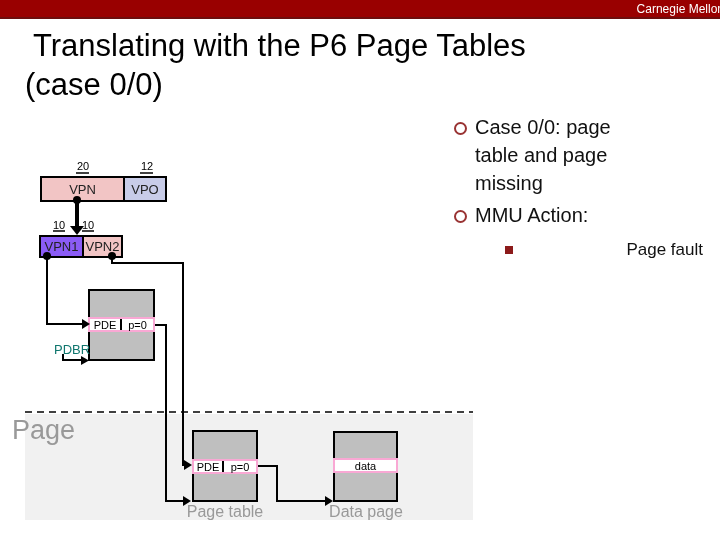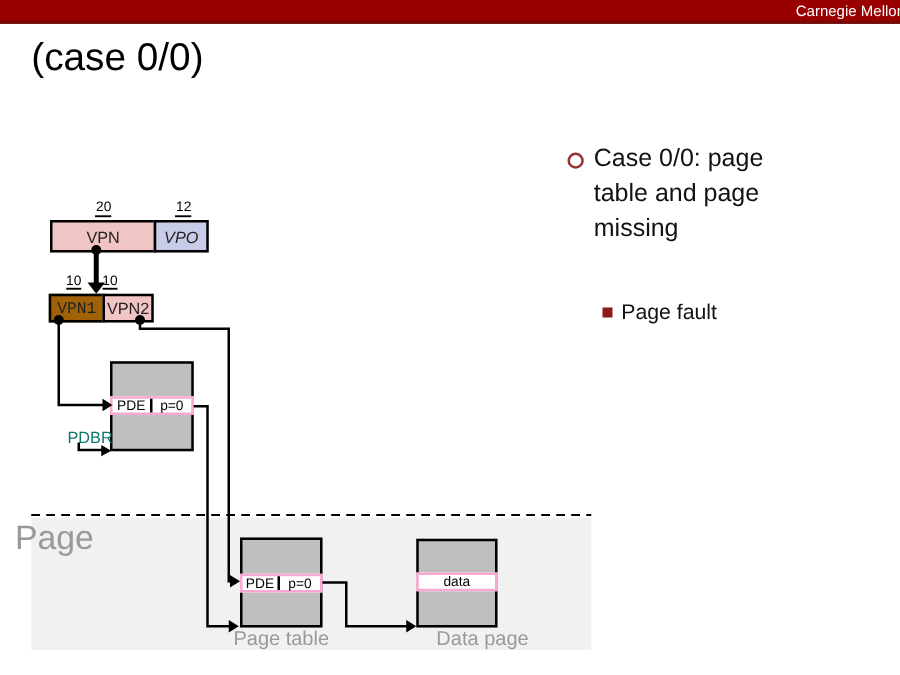--- a/index.html
+++ b/index.html
@@ -13,21 +13,21 @@
 
   
   .title{position:absolute;left:33px;top:26px;color:#000;font-size:31px;line-height:39px;white-space:nowrap;}
   .title .l2{margin-left:-8px;}
 
   
   .bullet-item{position:absolute;left:450px;width:230px;}
   .bullet-item .ring{position:absolute;left:4px;top:9px;width:9px;height:9px;border-radius:50%;
                      border:2px solid #993333;background:transparent;}
   .bullet-item .btext{margin-left:25px;width:162px;font-size:20px;line-height:28px;color:#111;}
-  .sub-item{position:absolute;left:450px;width:230px;}
+  .sub-item{position:absolute;left:473px;width:230px;text-align:right;}
   .sub-item .sq{position:absolute;left:32px;top:8px;width:8px;height:8px;background:#8c1a1a;}
   .sub-item .btext{margin-left:47px;font-size:17px;line-height:24px;color:#111;}
 
   
   .abs{position:absolute;box-sizing:border-box;}
   .bitlbl{font-size:11px;color:#000;text-align:center;width:26px;}
   .cellbox{border:2px solid #000;display:flex;align-items:center;justify-content:center;
            font-size:13px;color:#222;text-align:center;}
   .graybox{background:#bfbfbf;border:2px solid #000;}
   .rowbox{background:#fff;border:2px solid #f9a8d4;display:flex;}
@@ -41,43 +41,48 @@
 </head>
 <body>
 
 <div class="slide">
 
   <div class="topbar">
     <div class="brand">Carnegie Mellon</div>
   </div>
 
   <div class="title">
+    <div class="l1">Translating with the P6 Page Tables</div>
     <div class="l2">(case 0/0)</div>
   </div>
 
   <div class="bullet-item" style="top:113px;">
     <span class="ring"></span>
     <div class="btext">Case 0/0: page table and page missing</div>
+  </div>
+  <div class="bullet-item" style="top:201px;">
+    <span class="ring"></span>
+    <div class="btext">MMU Action:</div>
   </div>
   <div class="sub-item" style="top:238px;">
     <span class="sq"></span>
     <div class="btext">Page fault</div>
   </div>
 
   <div class="abs disk-region" style="left:25px;top:414px;width:448px;height:106px;"></div>
 
   <div class="abs bitlbl" style="left:70px;top:160px;">20</div>
   <div class="abs bitlbl" style="left:134px;top:160px;">12</div>
   <div class="abs bitlbl" style="left:46px;top:219px;">10</div>
   <div class="abs bitlbl" style="left:75px;top:219px;">10</div>
 
   <div class="abs cellbox" style="left:40px;top:176px;width:85px;height:26px;background:#f2c5c5;">VPN</div>
-  <div class="abs cellbox" style="left:123px;top:176px;width:44px;height:26px;background:#c8cce8;font-style:italic;">VPO</div>
+  <div class="abs cellbox" style="left:123px;top:176px;width:44px;height:26px;background:#c8cce8;">VPO</div>
 
-  <div class="abs cellbox" style="left:39px;top:235px;width:45px;height:23px;background:#a16207;font-family:Liberation Mono, monospace;">VPN1</div>
+  <div class="abs cellbox" style="left:39px;top:235px;width:45px;height:23px;background:#8b5cf6;">VPN1</div>
   <div class="abs cellbox" style="left:82px;top:235px;width:41px;height:23px;background:#f2c5c5;">VPN2</div>
 
   <div class="abs graybox" style="left:88px;top:289px;width:67px;height:72px;"></div>
   <div class="abs rowbox" style="left:88px;top:317px;width:67px;height:15px;">
     <div class="cell" style="flex:1;border-right:2px solid #000;">PDE</div>
     <div class="cell" style="width:31px;">p=0</div>
   </div>
   <div class="abs pdbr" style="left:54px;top:342px;">PDBR</div>
 
   <div class="abs biglbl" style="left:12px;top:415px;">Page</div>
@@ -86,21 +91,21 @@
   <div class="abs rowbox" style="left:192px;top:459px;width:66px;height:15px;">
     <div class="cell" style="flex:1;border-right:2px solid #000;">PDE</div>
     <div class="cell" style="width:32px;">p=0</div>
   </div>
   <div class="abs caption" style="left:185px;top:504px;width:80px;">Page table</div>
 
   <div class="abs graybox" style="left:333px;top:431px;width:65px;height:71px;"></div>
   <div class="abs rowbox" style="left:333px;top:458px;width:65px;height:15px;">
     <div class="cell" style="flex:1;">data</div>
   </div>
-  <div class="abs caption" style="left:326px;top:504px;width:80px;margin-left:20px;">Data page</div>
+  <div class="abs caption" style="left:326px;top:504px;width:80px;">Data page</div>
 
   <svg class="overlay" width="720" height="540" viewBox="0 0 720 540">
 
     <line x1="76" y1="173" x2="89" y2="173" stroke="#000" stroke-width="1.5"></line>
     <line x1="140" y1="173" x2="153" y2="173" stroke="#000" stroke-width="1.5"></line>
     <line x1="53" y1="231" x2="65" y2="231" stroke="#000" stroke-width="1.5"></line>
     <line x1="82" y1="231" x2="94" y2="231" stroke="#000" stroke-width="1.5"></line>
 
     <line x1="25" y1="412" x2="473" y2="412" stroke="#000" stroke-width="1.5" stroke-dasharray="7 5"></line>
 

